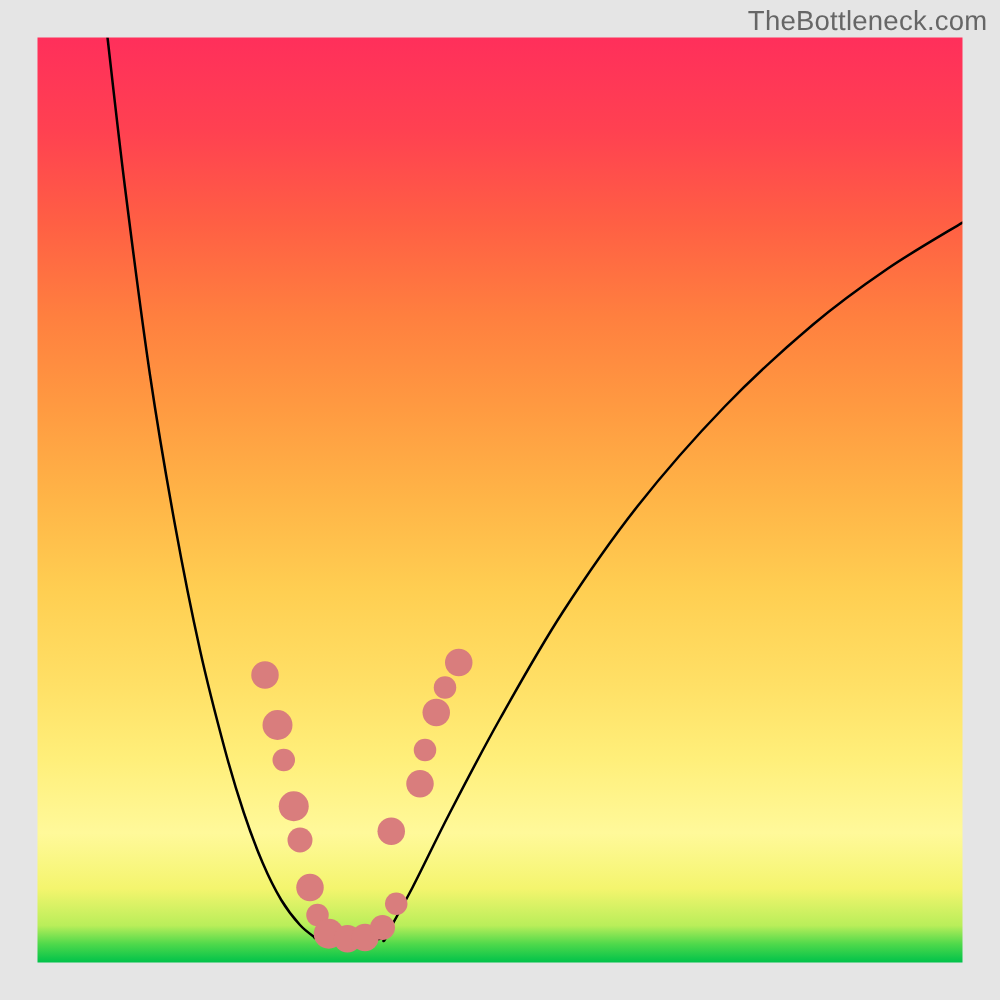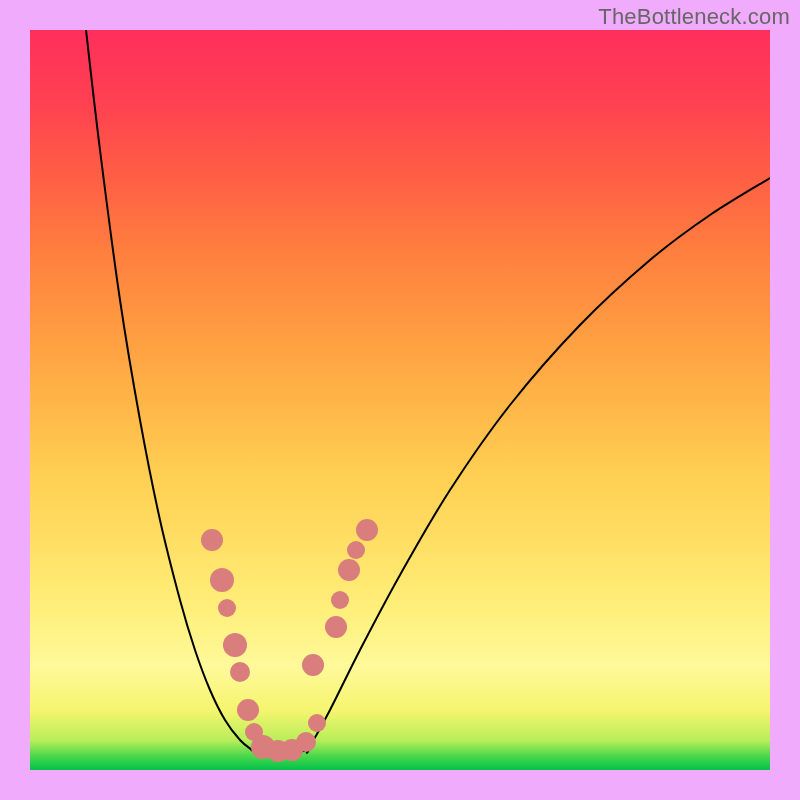--- a/index.html
+++ b/index.html
@@ -8,21 +8,21 @@
     width: 800px;
     height: 800px;
     background: #000;
     overflow: hidden;
     font-family: Arial, Helvetica, sans-serif;
   }
   .outer {
     position: relative;
     width: 800px;
     height: 800px;
-    background: #f0abfc;
+    background: #e5e5e5;
   }
   .watermark {
     position: absolute;
     top: 4px;
     right: 10px;
     color: #666;
     font-size: 22px;
     letter-spacing: 0.2px;
     z-index: 20;
     user-select: none;

